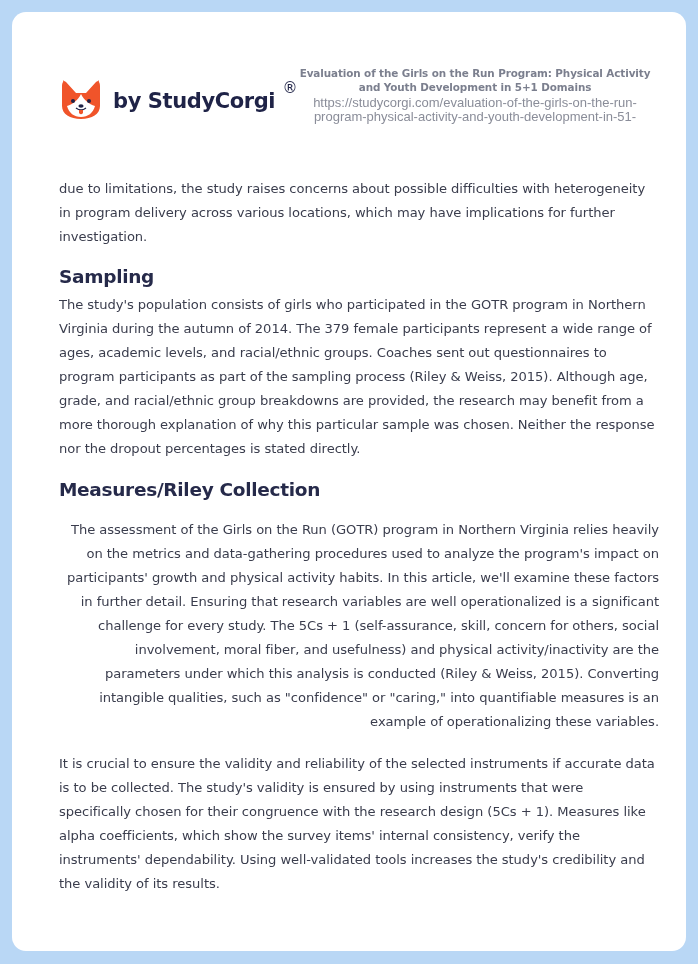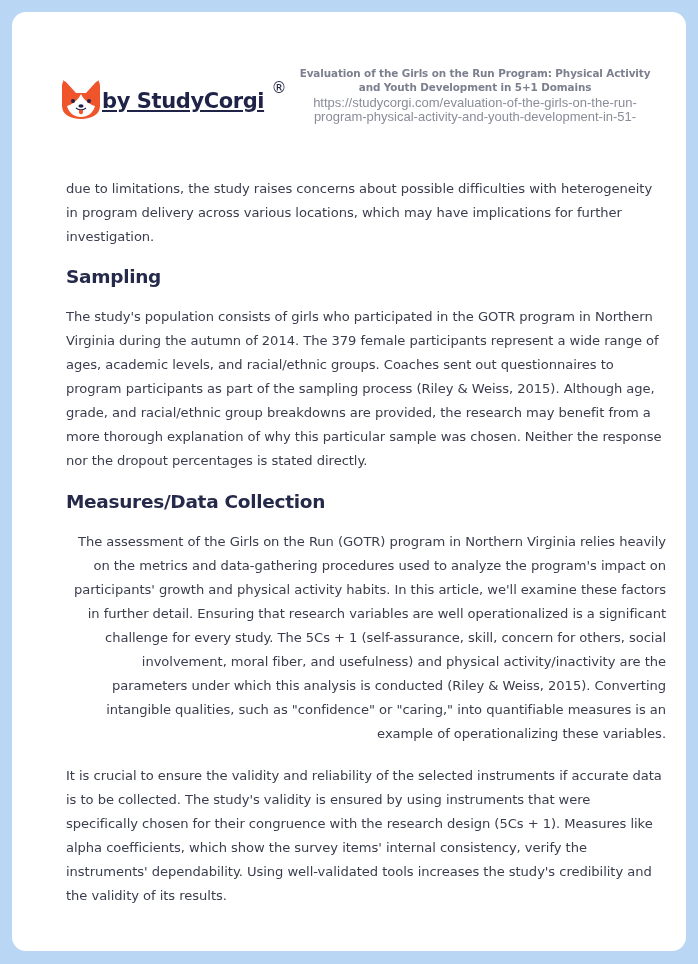--- a/index.html
+++ b/index.html
@@ -36,28 +36,28 @@
     top: 64px;
     display: flex;
     align-items: center;
   }
   .logo svg {
     width: 42px;
     height: 46px;
     display: block;
   }
   .logo-text {
+    margin-left: 11px;
     margin-top: 4px;
     font-family: "DejaVu Sans", sans-serif;
     font-weight: bold;
     font-size: 21px;
     color: #1f2347;
     letter-spacing: -0.4px;
     position: relative;
-    text-decoration: underline;
   }
   .logo-reg {
     position: absolute;
     right: -22px;
     top: -10px;
     font-size: 15px;
     font-weight: normal;
     color: #1f2347;
   }
   .doc-meta {
@@ -77,21 +77,21 @@
   }
   .doc-url {
     margin-top: 2px;
     font-family: "Liberation Sans", sans-serif;
     font-size: 13px;
     line-height: 14px;
     color: #8a8d99;
   }
   .content {
     position: absolute;
-    left: 54px;
+    left: 47px;
     top: 165px;
     width: 600px;
   }
   p {
     margin: 0;
     font-family: "DejaVu Sans", sans-serif;
     font-size: 13.1px;
     line-height: 24px;
     color: #3a3d4d;
     letter-spacing: -0.05px;
@@ -99,21 +99,21 @@
   h2 {
     margin: 0;
     font-family: "DejaVu Sans", sans-serif;
     font-weight: bold;
     font-size: 18.5px;
     line-height: 24px;
     color: #262a4a;
     letter-spacing: -0.3px;
   }
   .p-intro { margin-bottom: 16px; }
-  .h-sampling { margin-bottom: 16px; }
+  .h-sampling { margin-bottom: 4px; }
   .p-sampling { margin-bottom: 17px; }
   .h-measures { margin-bottom: 16px; }
   .p-measures1 { margin-bottom: 18px; text-align: right; }
 </style>
 </head>
 <body>
 
 <div class="card">
 
   <div class="header">
@@ -148,18 +148,18 @@
       <div class="doc-url">https://studycorgi.com/evaluation-of-the-girls-on-the-run-program-physical-activity-and-youth-development-in-51-</div>
     </div>
   </div>
 
   <div class="content">
     <p class="p-intro">due to limitations, the study raises concerns about possible difficulties with heterogeneity in program delivery across various locations, which may have implications for further investigation.</p>
 
     <h2 class="h-sampling">Sampling</h2>
     <p class="p-sampling">The study's population consists of girls who participated in the GOTR program in Northern Virginia during the autumn of 2014. The 379 female participants represent a wide range of ages, academic levels, and racial/ethnic groups. Coaches sent out questionnaires to program participants as part of the sampling process (Riley &amp; Weiss, 2015). Although age, grade, and racial/ethnic group breakdowns are provided, the research may benefit from a more thorough explanation of why this particular sample was chosen. Neither the response nor the dropout percentages is stated directly.</p>
 
-    <h2 class="h-measures">Measures/Data Collection</h2>
+    <h2 class="h-measures">Measures/Riley Collection</h2>
     <p class="p-measures1">The assessment of the Girls on the Run (GOTR) program in Northern Virginia relies heavily on the metrics and data-gathering procedures used to analyze the program's impact on participants' growth and physical activity habits. In this article, we'll examine these factors in further detail. Ensuring that research variables are well operationalized is a significant challenge for every study. The 5Cs + 1 (self-assurance, skill, concern for others, social involvement, moral fiber, and usefulness) and physical activity/inactivity are the parameters under which this analysis is conducted (Riley &amp; Weiss, 2015). Converting intangible qualities, such as "confidence" or "caring," into quantifiable measures is an example of operationalizing these variables.</p>
     <p>It is crucial to ensure the validity and reliability of the selected instruments if accurate data is to be collected. The study's validity is ensured by using instruments that were specifically chosen for their congruence with the research design (5Cs + 1). Measures like alpha coefficients, which show the survey items' internal consistency, verify the instruments' dependability. Using well-validated tools increases the study's credibility and the validity of its results.</p>
   </div>
 
 </div>
 
 </body></html>

